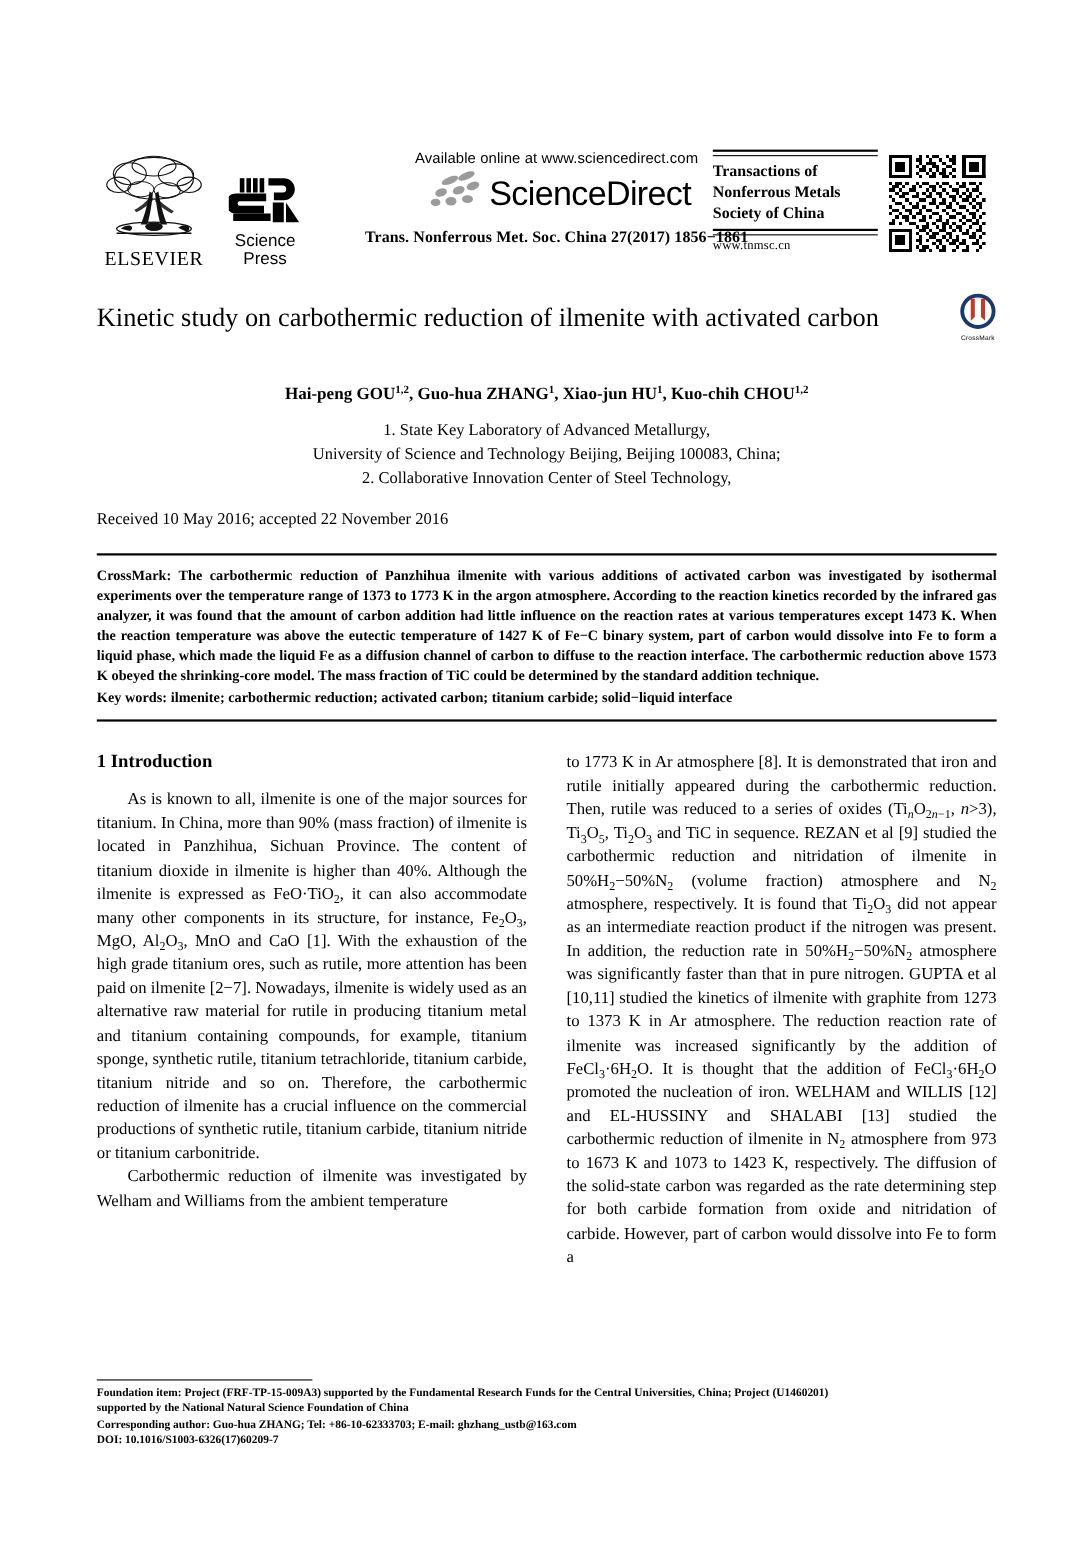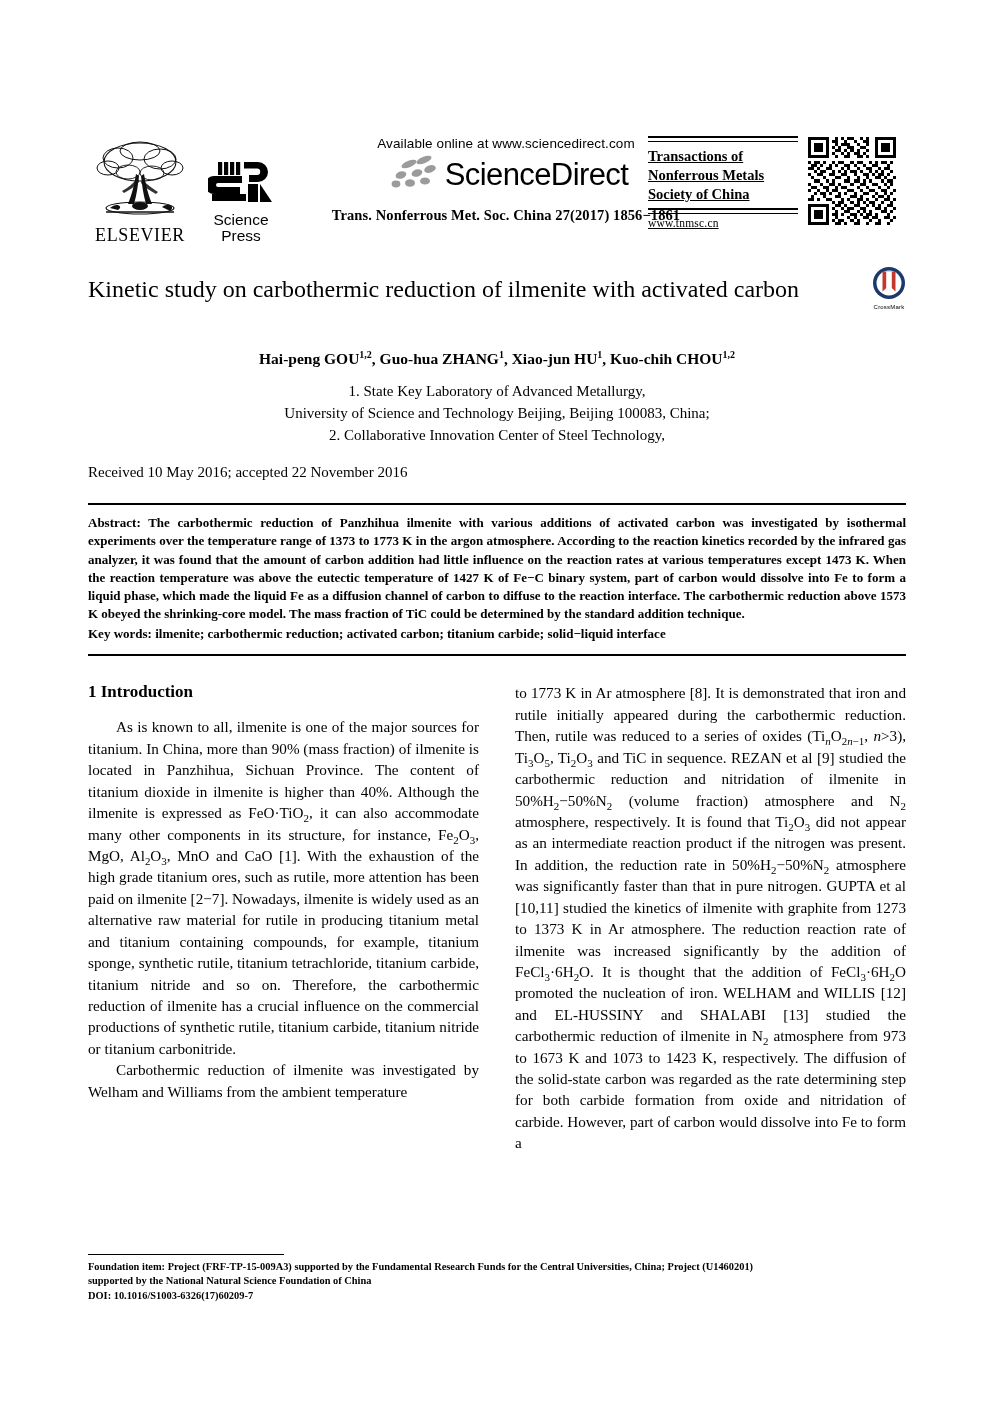--- a/index.html
+++ b/index.html
@@ -98,22 +98,21 @@
     letter-spacing: 0.1px;
   }
 
   .mast-right {
     position: absolute;
     left: 560px;
     top: 6px;
     width: 258px;
     display: flex;
     gap: 10px;
-    align-items: center;
-    text-decoration: underline;
+    align-items: flex-end;
   }
   .jbox {
     width: 150px;
     padding-top: 2px;
   }
   .jrule-top {
     border-top: 2.5px solid #000;
     border-bottom: 1.5px solid #000;
     height: 3px;
     margin-bottom: 5px;
@@ -606,21 +605,21 @@
     <div class="affils">
       <div>1. State Key Laboratory of Advanced Metallurgy,</div>
       <div>University of Science and Technology Beijing, Beijing 100083, China;</div>
       <div>2. Collaborative Innovation Center of Steel Technology,</div>
     </div>
 
     <div class="received">Received 10 May 2016; accepted 22 November 2016</div>
 
     <div class="rule-thick"></div>
     <div class="abstract">
-      <span class="lbl">Abstract:</span>
+      <span class="lbl">CrossMark:</span>
       <span>The carbothermic reduction of Panzhihua ilmenite with various additions of activated carbon was investigated by isothermal experiments over the temperature range of 1373 to 1773 K in the argon atmosphere. According to the reaction kinetics recorded by the infrared gas analyzer, it was found that the amount of carbon addition had little influence on the reaction rates at various temperatures except 1473 K. When the reaction temperature was above the eutectic temperature of 1427 K of Fe−C binary system, part of carbon would dissolve into Fe to form a liquid phase, which made the liquid Fe as a diffusion channel of carbon to diffuse to the reaction interface. The carbothermic reduction above 1573 K obeyed the shrinking-core model. The mass fraction of TiC could be determined by the standard addition technique.</span>
     </div>
     <div class="keywords">
       <span class="lbl">Key words:</span>
       <span>ilmenite; carbothermic reduction; activated carbon; titanium carbide; solid−liquid interface</span>
     </div>
     <div class="rule-thick2"></div>
 
     <div class="cols">
       <div class="col">
@@ -631,15 +630,16 @@
       <div class="col">
         <p class="para cont">to 1773 K in Ar atmosphere [8]. It is demonstrated that iron and rutile initially appeared during the carbothermic reduction. Then, rutile was reduced to a series of oxides (Ti<sub><i>n</i></sub>O<sub>2<i>n</i>−1</sub>, <i>n</i>&gt;3), Ti<sub>3</sub>O<sub>5</sub>, Ti<sub>2</sub>O<sub>3</sub> and TiC in sequence. REZAN et al [9] studied the carbothermic reduction and nitridation of ilmenite in 50%H<sub>2</sub>−50%N<sub>2</sub> (volume fraction) atmosphere and N<sub>2</sub> atmosphere, respectively. It is found that Ti<sub>2</sub>O<sub>3</sub> did not appear as an intermediate reaction product if the nitrogen was present. In addition, the reduction rate in 50%H<sub>2</sub>−50%N<sub>2</sub> atmosphere was significantly faster than that in pure nitrogen. GUPTA et al [10,11] studied the kinetics of ilmenite with graphite from 1273 to 1373 K in Ar atmosphere. The reduction reaction rate of ilmenite was increased significantly by the addition of FeCl<sub>3</sub>·6H<sub>2</sub>O. It is thought that the addition of FeCl<sub>3</sub>·6H<sub>2</sub>O promoted the nucleation of iron. WELHAM and WILLIS [12] and EL-HUSSINY and SHALABI [13] studied the carbothermic reduction of ilmenite in N<sub>2</sub> atmosphere from 973 to 1673 K and 1073 to 1423 K, respectively. The diffusion of the solid-state carbon was regarded as the rate determining step for both carbide formation from oxide and nitridation of carbide. However, part of carbon would dissolve into Fe to form a</p>
       </div>
     </div>
   </div>
 
   <div class="footnotes">
     <div class="fn-rule"></div>
     <div class="fn">Foundation item: Project (FRF-TP-15-009A3) supported by the Fundamental Research Funds for the Central Universities, China; Project (U1460201)</div>
     <div class="fn fn-center">supported by the National Natural Science Foundation of China</div>
+    <div class="fn fn-left">Corresponding author: Guo-hua ZHANG; Tel: +86-10-62333703; E-mail: ghzhang_ustb@163.com</div>
     <div class="fn fn-left">DOI: 10.1016/S1003-6326(17)60209-7</div>
   </div>
 </div>
 
 </body></html>

